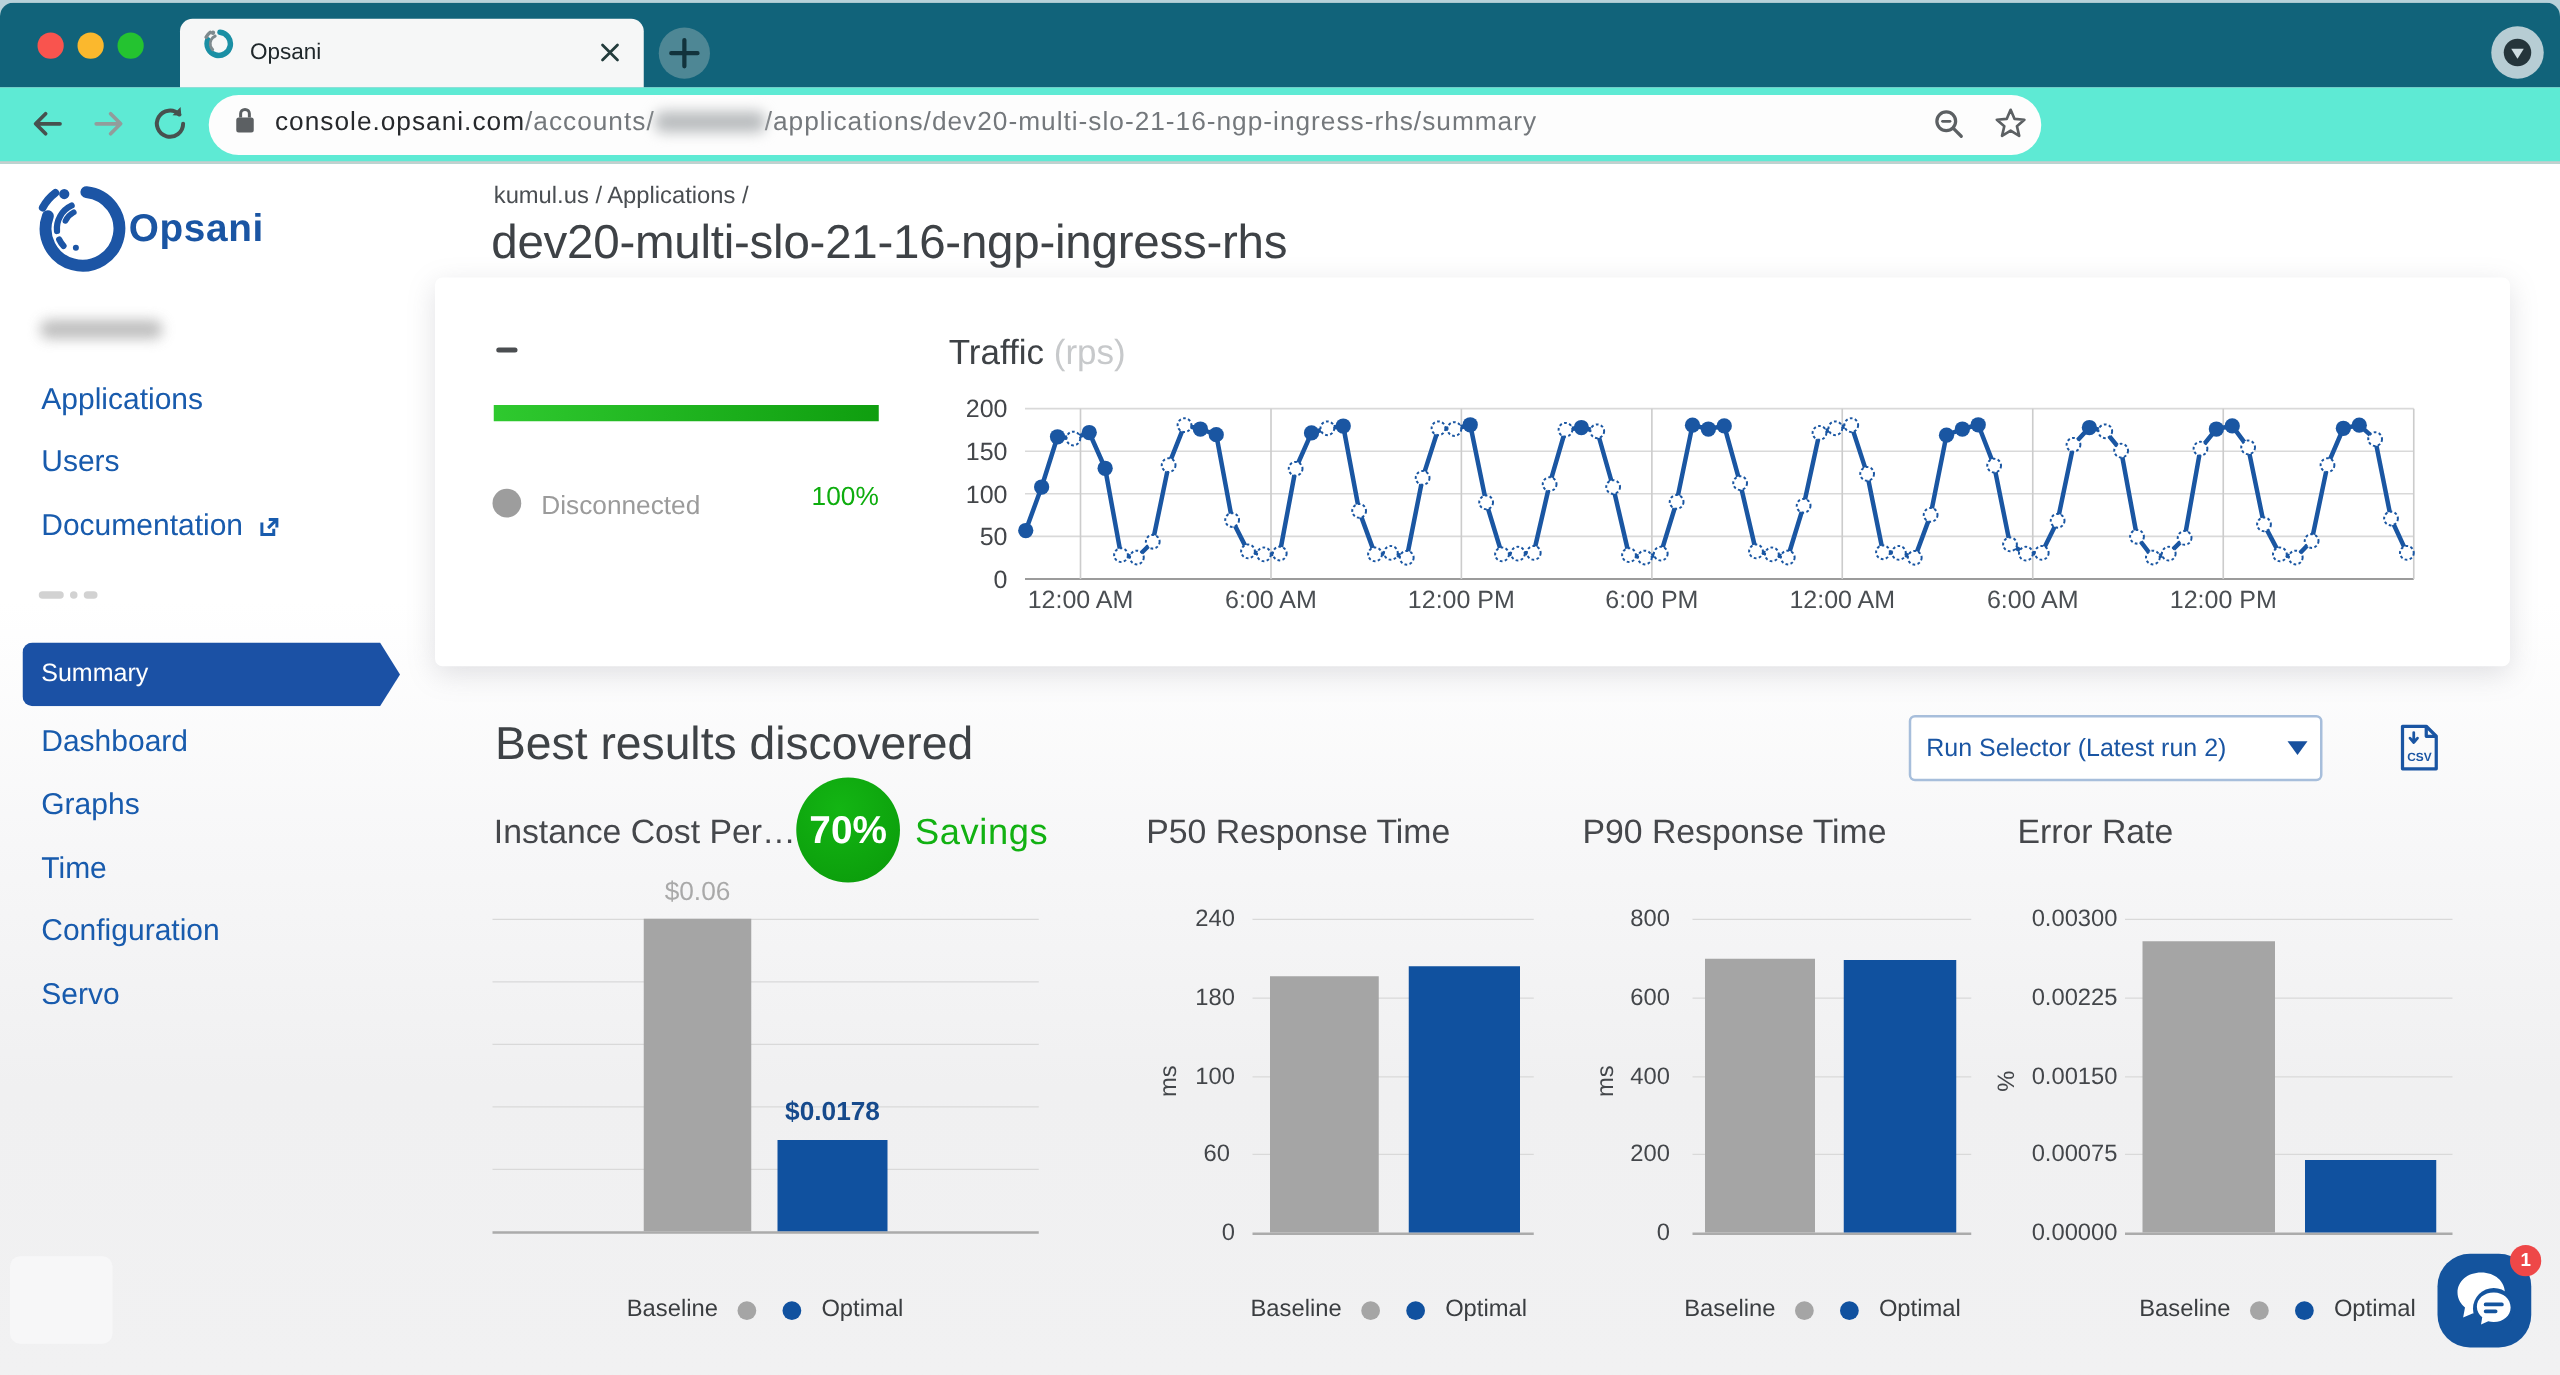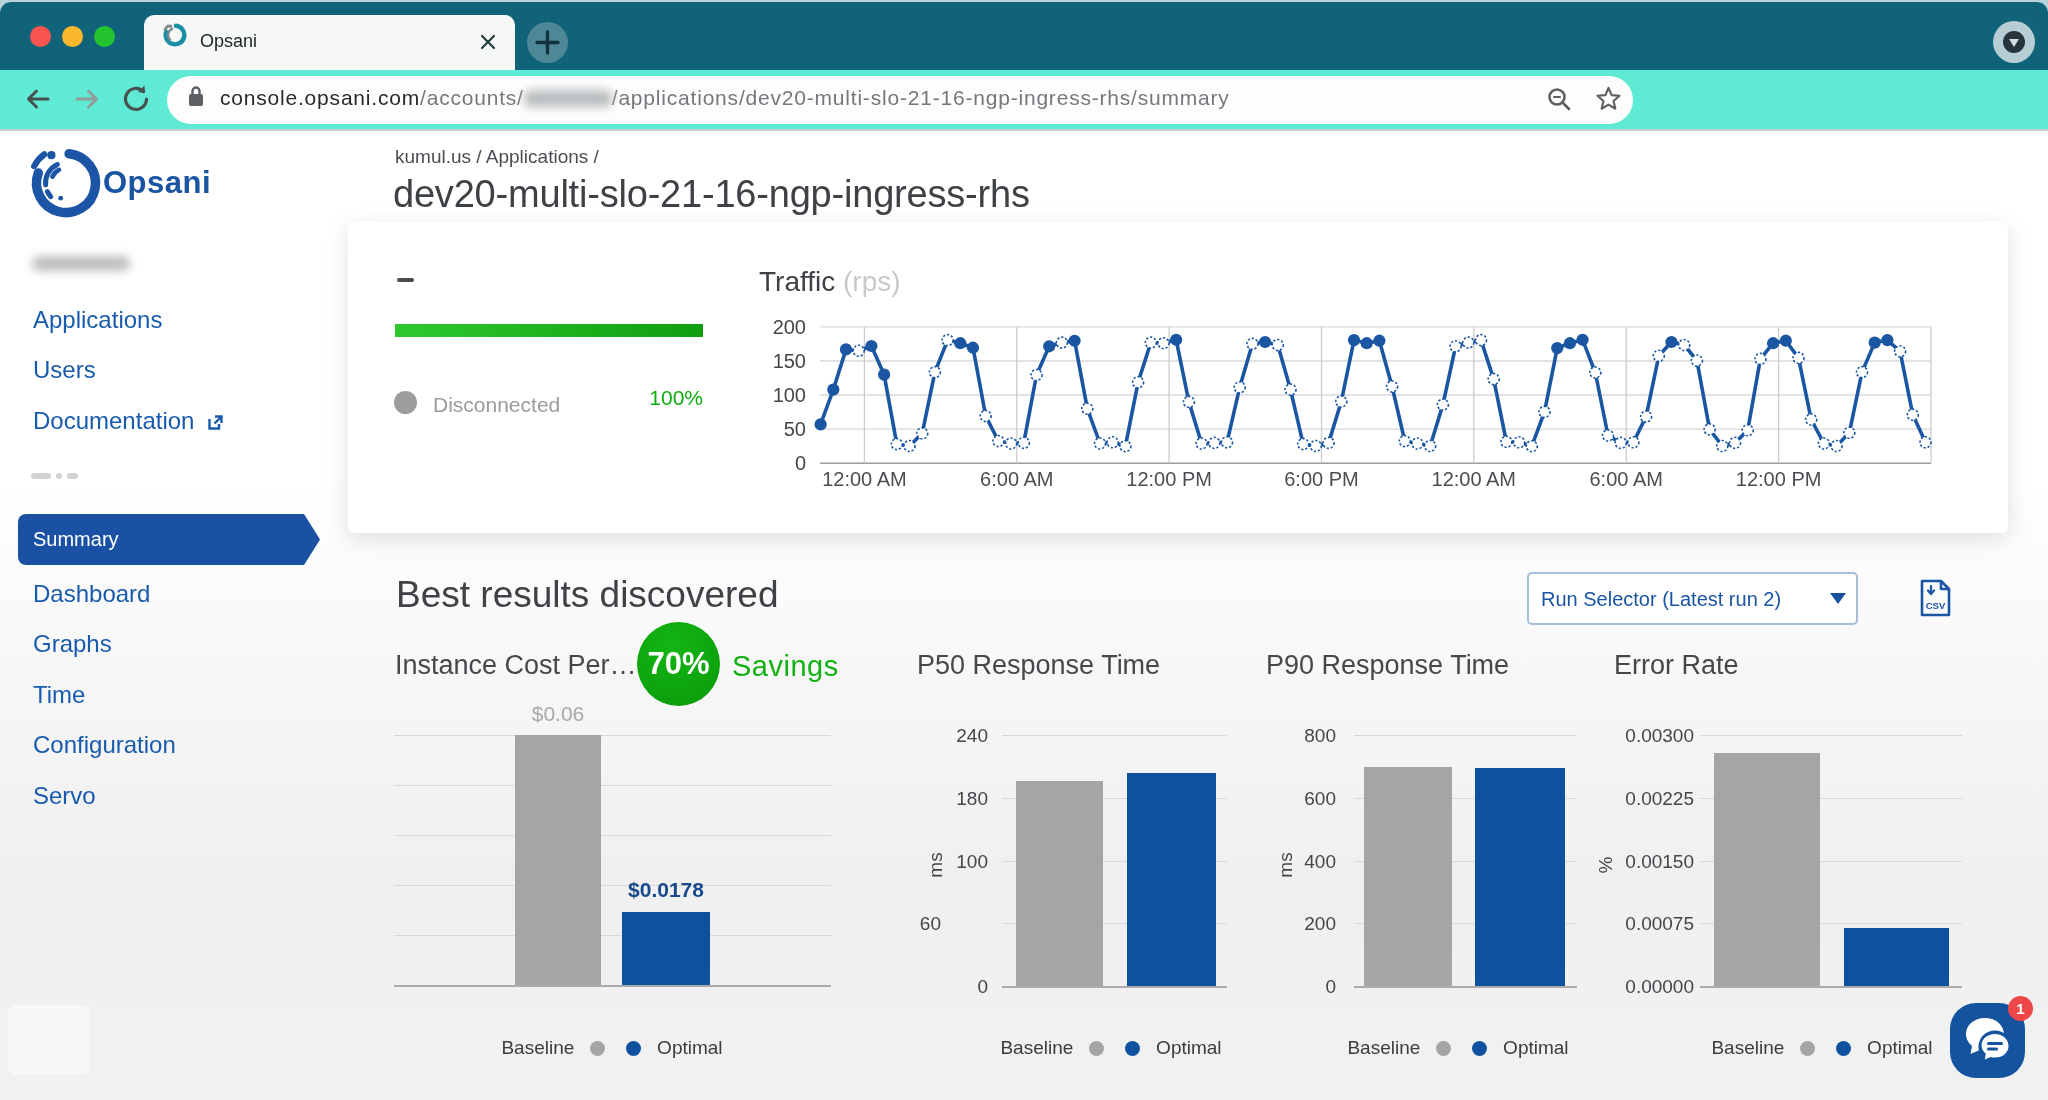--- a/index.html
+++ b/index.html
@@ -265,21 +265,21 @@
 <div class="abs" style="left:637px; top:489px; width:83px; height:84px; border-radius:50%; background:radial-gradient(circle at 42% 30%, #13b513, #0a990a); color:#fff; font-size:31px; font-weight:600; display:flex; align-items:center; justify-content:center;">70%</div>
 <div class="abs" style="left:732px; top:517px; font-size:29px; font-weight:500; color:#12b112; letter-spacing:0.5px;text-align:right;">Savings</div>
 <div class="bartitle" style="left:917px; top:517px;">P50 Response Time</div>
 <div class="gline" style="left:1002px; top:602px; width:225px;"></div>
 <div class="glabel" style="left:858px; top:592px; width:130px;">240</div>
 <div class="gline" style="left:1002px; top:665px; width:225px;"></div>
 <div class="glabel" style="left:858px; top:655px; width:130px;">180</div>
 <div class="gline" style="left:1002px; top:728px; width:225px;"></div>
 <div class="glabel" style="left:858px; top:718px; width:130px;">100</div>
 <div class="gline" style="left:1002px; top:790px; width:225px;"></div>
-<div class="glabel" style="left:811px; top:780px; width:130px;">60</div>
+<div class="glabel" style="left:854px; top:780px; width:130px;">60</div>
 <div class="gbase" style="left:1002px; top:853px; width:225px;"></div>
 <div class="glabel" style="left:858px; top:843px; width:130px;">0</div>
 <div class="abs" style="left:923px; top:721px; font-size:19px; color:#43464a; transform:rotate(-90deg);">ms</div>
 <div class="bar" style="left:1016px; top:648px; width:87px; height:205px; background:#a5a5a5;"></div>
 <div class="bar" style="left:1127px; top:640px; width:89px; height:213px; background:#10519f;"></div>
 <div class="bartitle" style="left:1266px; top:517px;">P90 Response Time</div>
 <div class="gline" style="left:1354px; top:602px; width:223px;"></div>
 <div class="glabel" style="left:1206px; top:592px; width:130px;">800</div>
 <div class="gline" style="left:1354px; top:665px; width:223px;"></div>
 <div class="glabel" style="left:1206px; top:655px; width:130px;">600</div>

